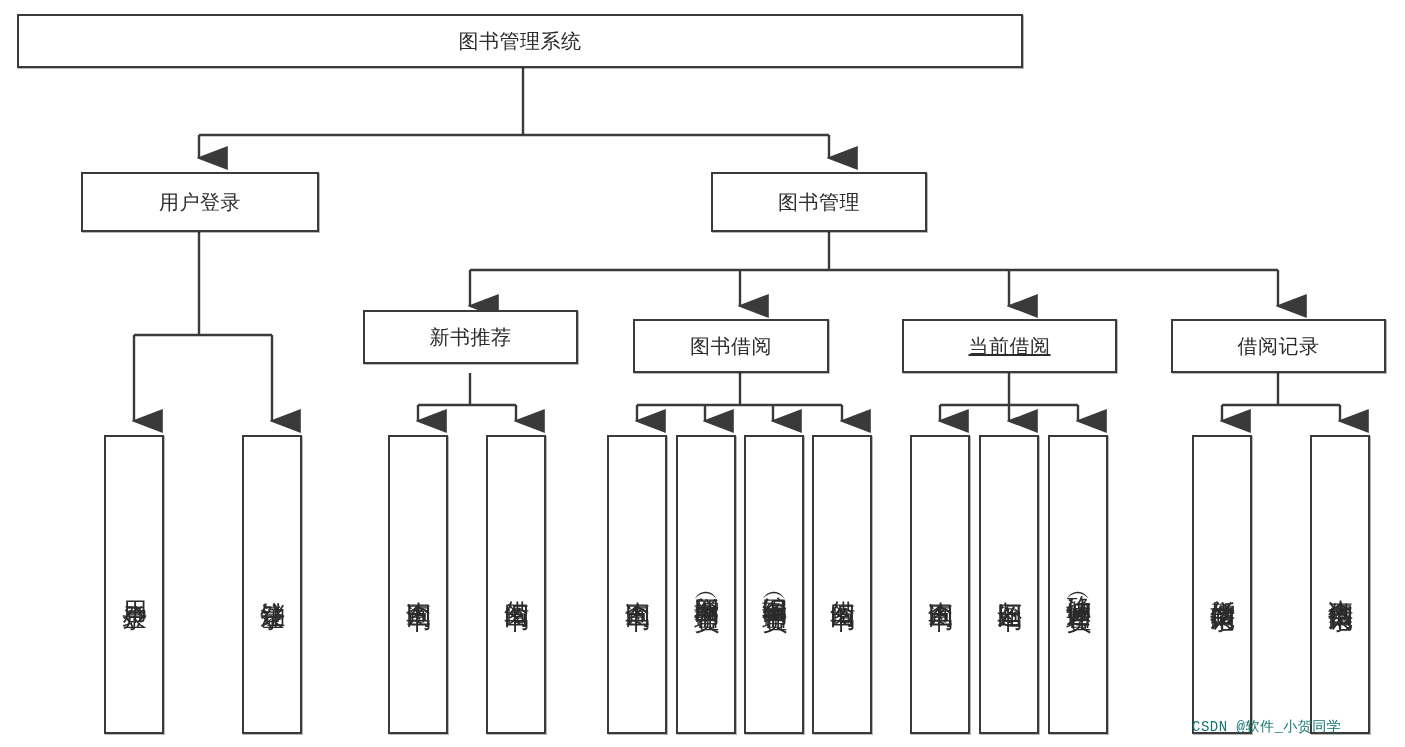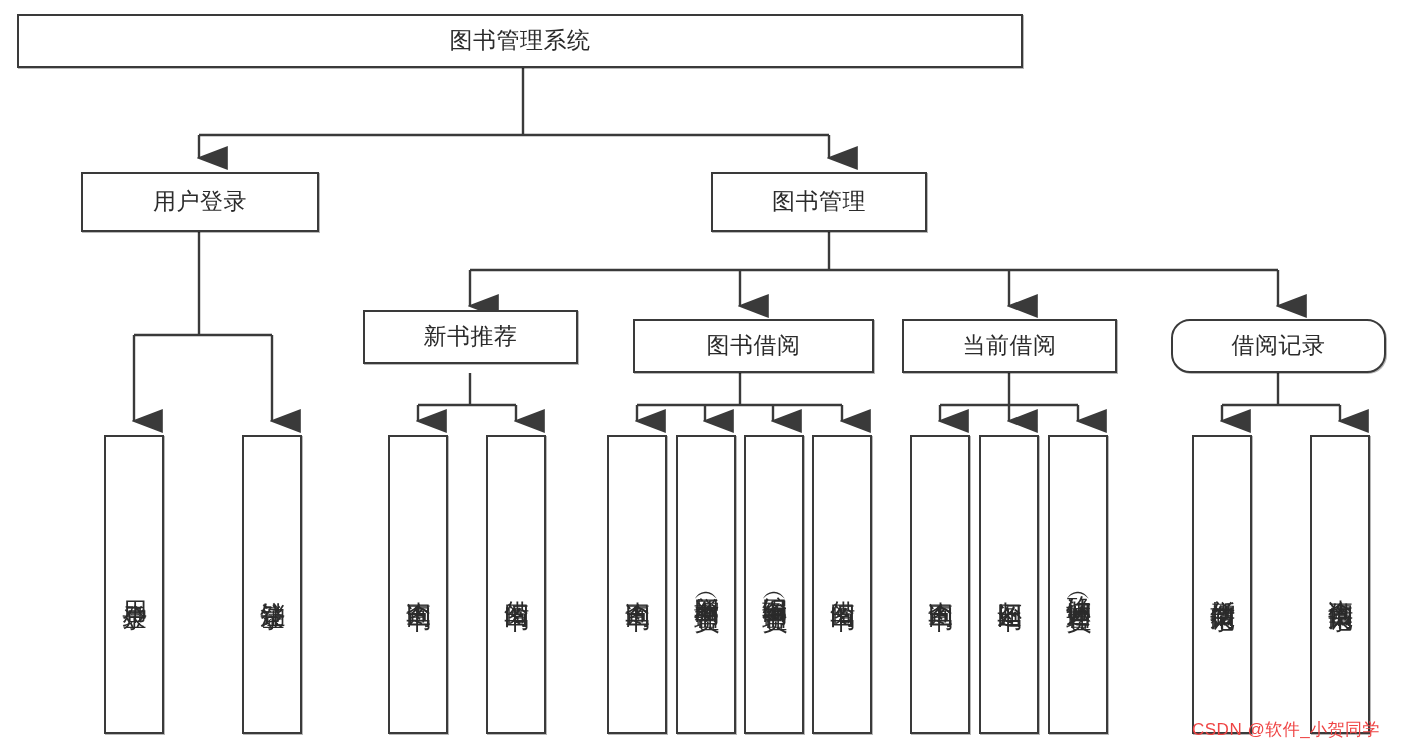--- a/index.html
+++ b/index.html
@@ -37,43 +37,43 @@
     color: #2b2b2b;
     box-shadow: 1px 1px 0 rgba(0,0,0,0.28);
   }
   .node-label {
     display: block;
     text-align: center;
     letter-spacing: 0.5px;
     color: #2b2b2b;
   }
   .node.horiz .node-label {
-    font-size: 23px;
+    font-size: 20px;
     line-height: 1.1;
     white-space: nowrap;
   }
   .node.vert {
     align-items: center;
     justify-content: center;
   }
   .node.vert .node-label {
     writing-mode: vertical-rl;
     text-orientation: upright;
     font-size: 25px;
     line-height: 1.22;
     letter-spacing: 2px;
     white-space: nowrap;
   }
   #watermark {
     position: absolute;
-    color: #ef4444;
-    font-size: 17px;
+    color: #0f766e;
+    font-size: 14px;
     letter-spacing: 0.5px;
     white-space: nowrap;
-    font-family: Liberation Sans, sans-serif;
+    font-family: Liberation Mono, monospace;
   }
 </style>
 </head>
 <body>
 
 <div id="diagram-root">
 
   <svg id="edges" viewBox="0 0 1405 747" xmlns="http://www.w3.org/2000/svg">
     <defs>
       <marker id="arrow" viewBox="0 0 12 12" refX="6" refY="10.5" markerWidth="9" markerHeight="11" orient="auto-start-reverse">
@@ -139,29 +139,29 @@
   </div>
 
   <div class="node horiz" style="left:711px; top:172px; width:216px; height:60px;">
     <span class="node-label">图书管理</span>
   </div>
 
   <div class="node horiz" style="left:363px; top:310px; width:215px; height:54px;">
     <span class="node-label">新书推荐</span>
   </div>
 
-  <div class="node horiz" style="left:633px; top:319px; width:241px; height:54px;">
+  <div class="node horiz" style="left:633px; top:319px; width:196px; height:54px;">
     <span class="node-label">图书借阅</span>
   </div>
 
-  <div class="node horiz" style="left:902px; top:319px; width:215px; height:54px;">
+  <div class="node horiz" style="left:902px; top:319px; width:215px; height:54px;text-decoration:underline;">
     <span class="node-label">当前借阅</span>
   </div>
 
-  <div class="node horiz" style="left:1171px; top:319px; width:215px; height:54px;border-radius:19px;">
+  <div class="node horiz" style="left:1171px; top:319px; width:215px; height:54px;">
     <span class="node-label">借阅记录</span>
   </div>
 
   <div class="node vert" style="left:104px; top:435px; width:60px; height:299px;">
     <span class="node-label">用户登录</span>
   </div>
 
   <div class="node vert" style="left:242px; top:435px; width:60px; height:299px;">
     <span class="node-label">注销登录</span>
   </div>

